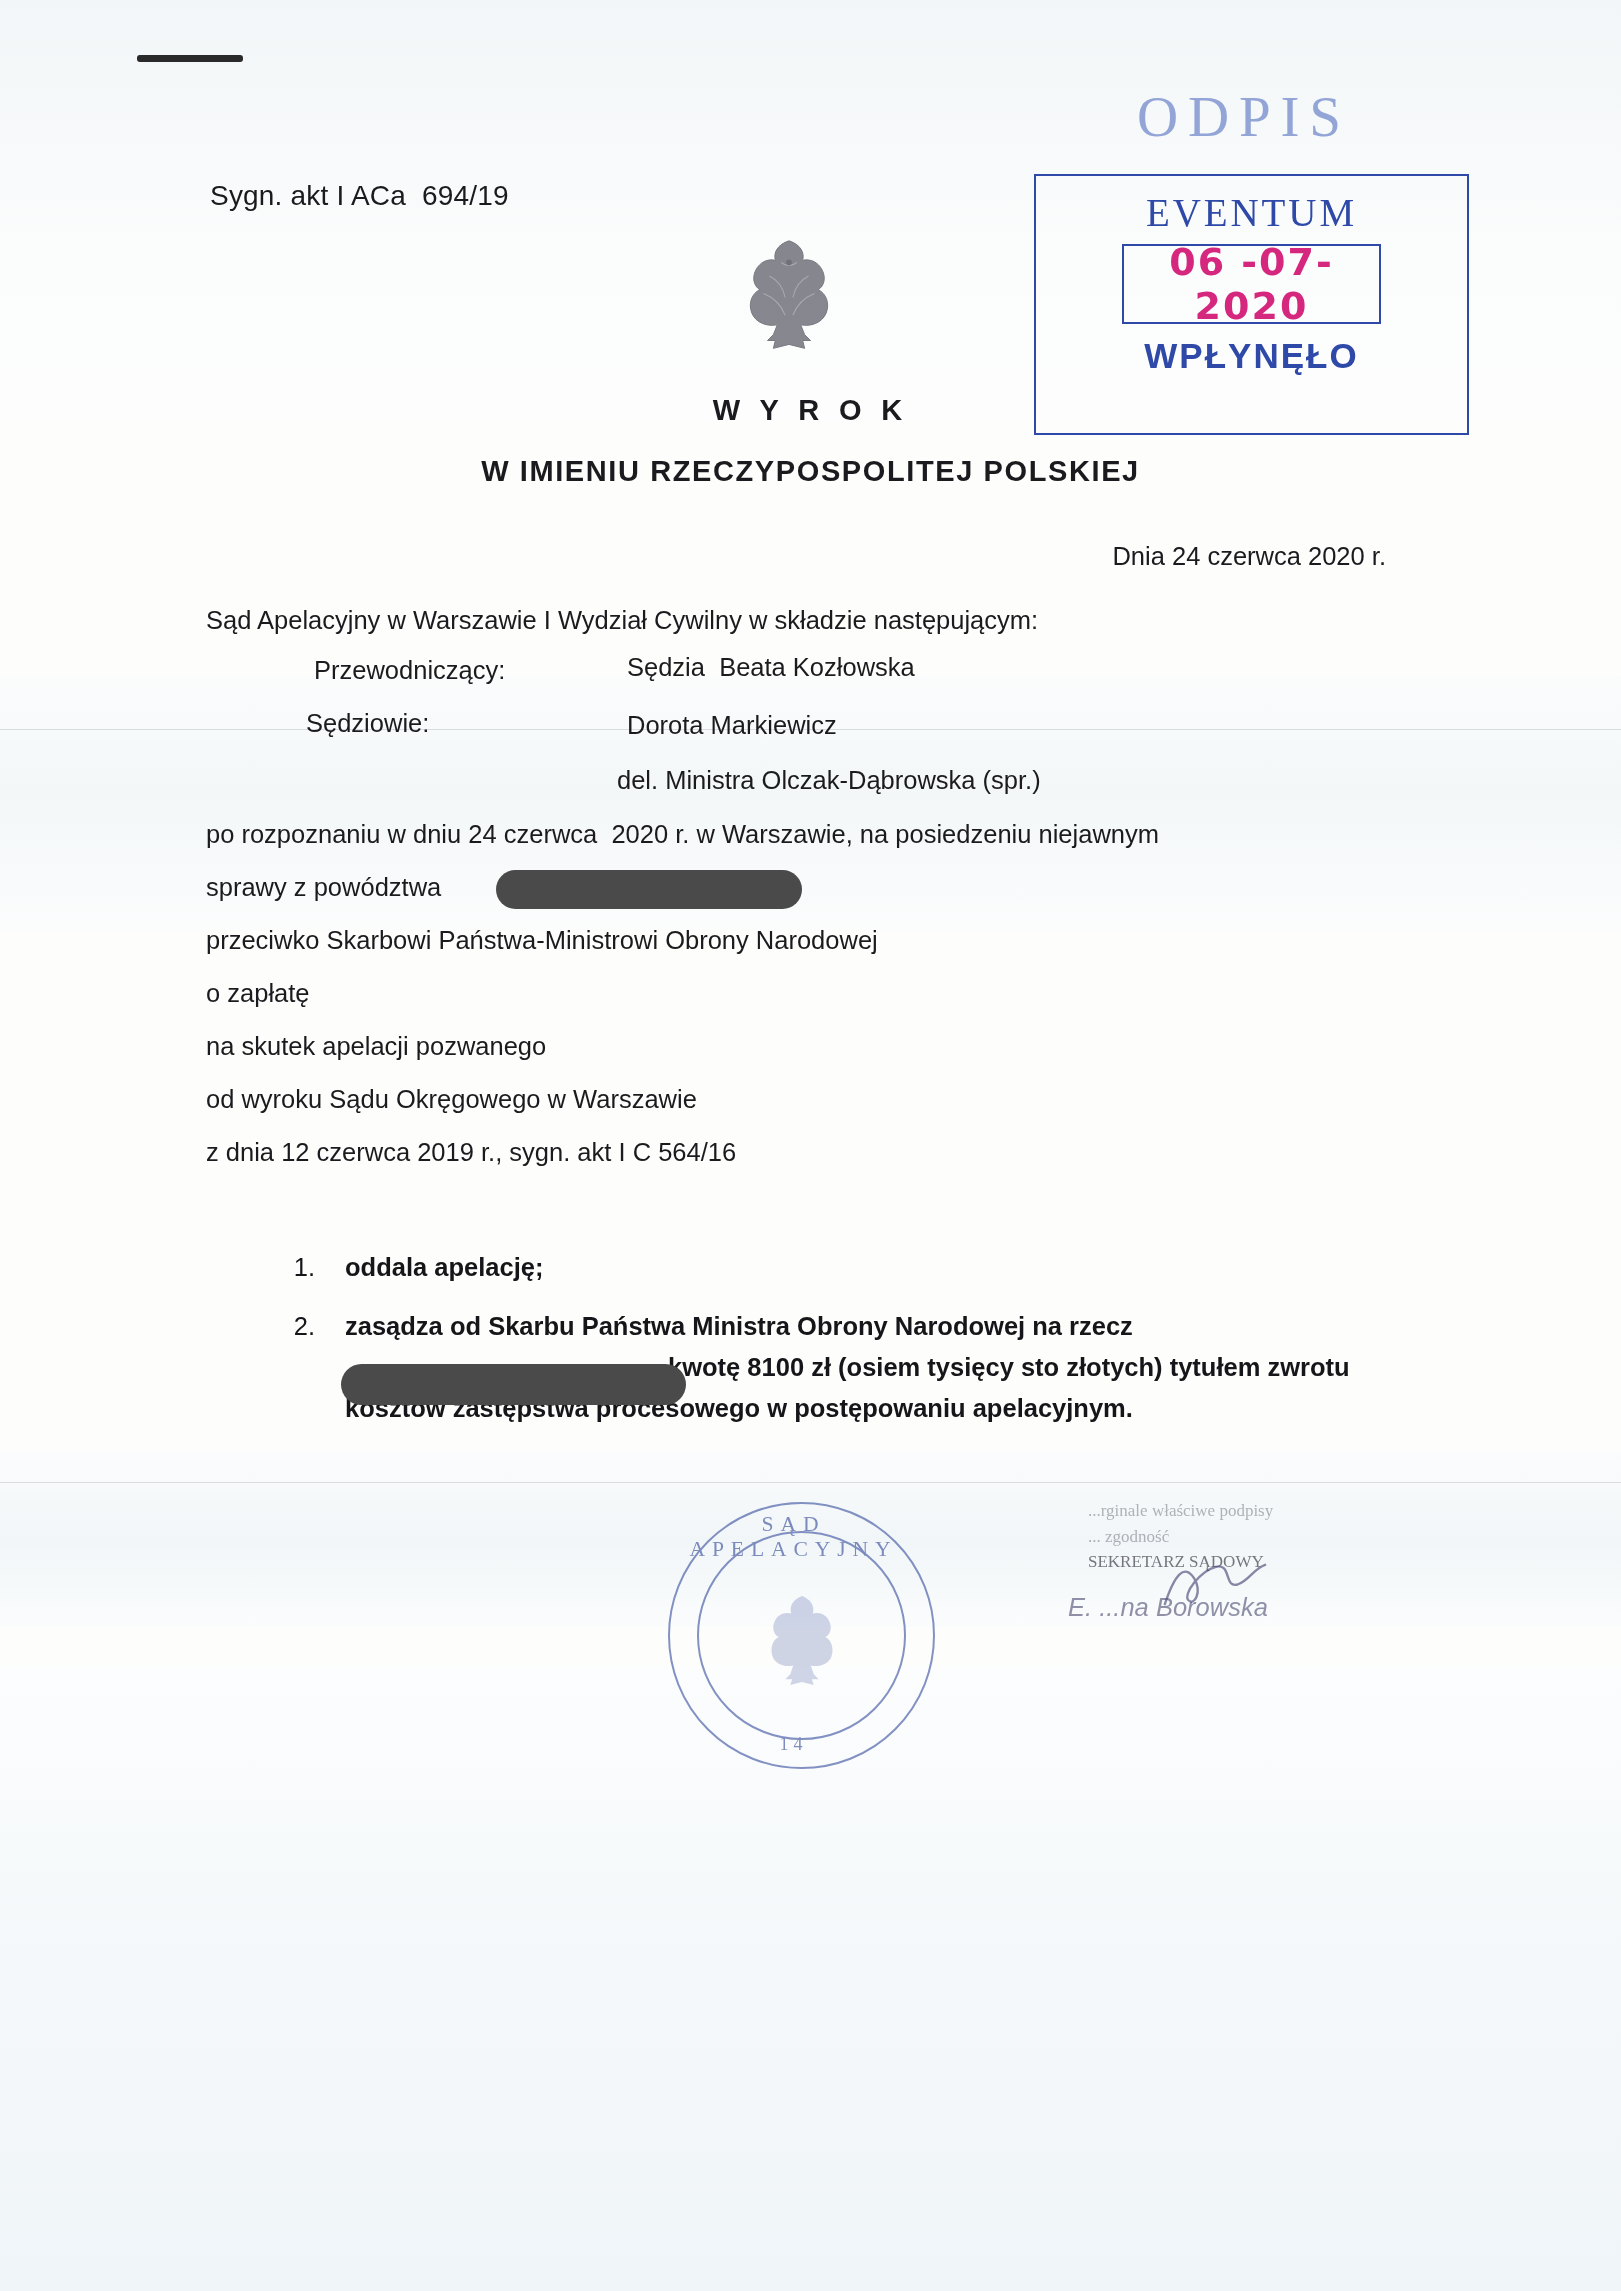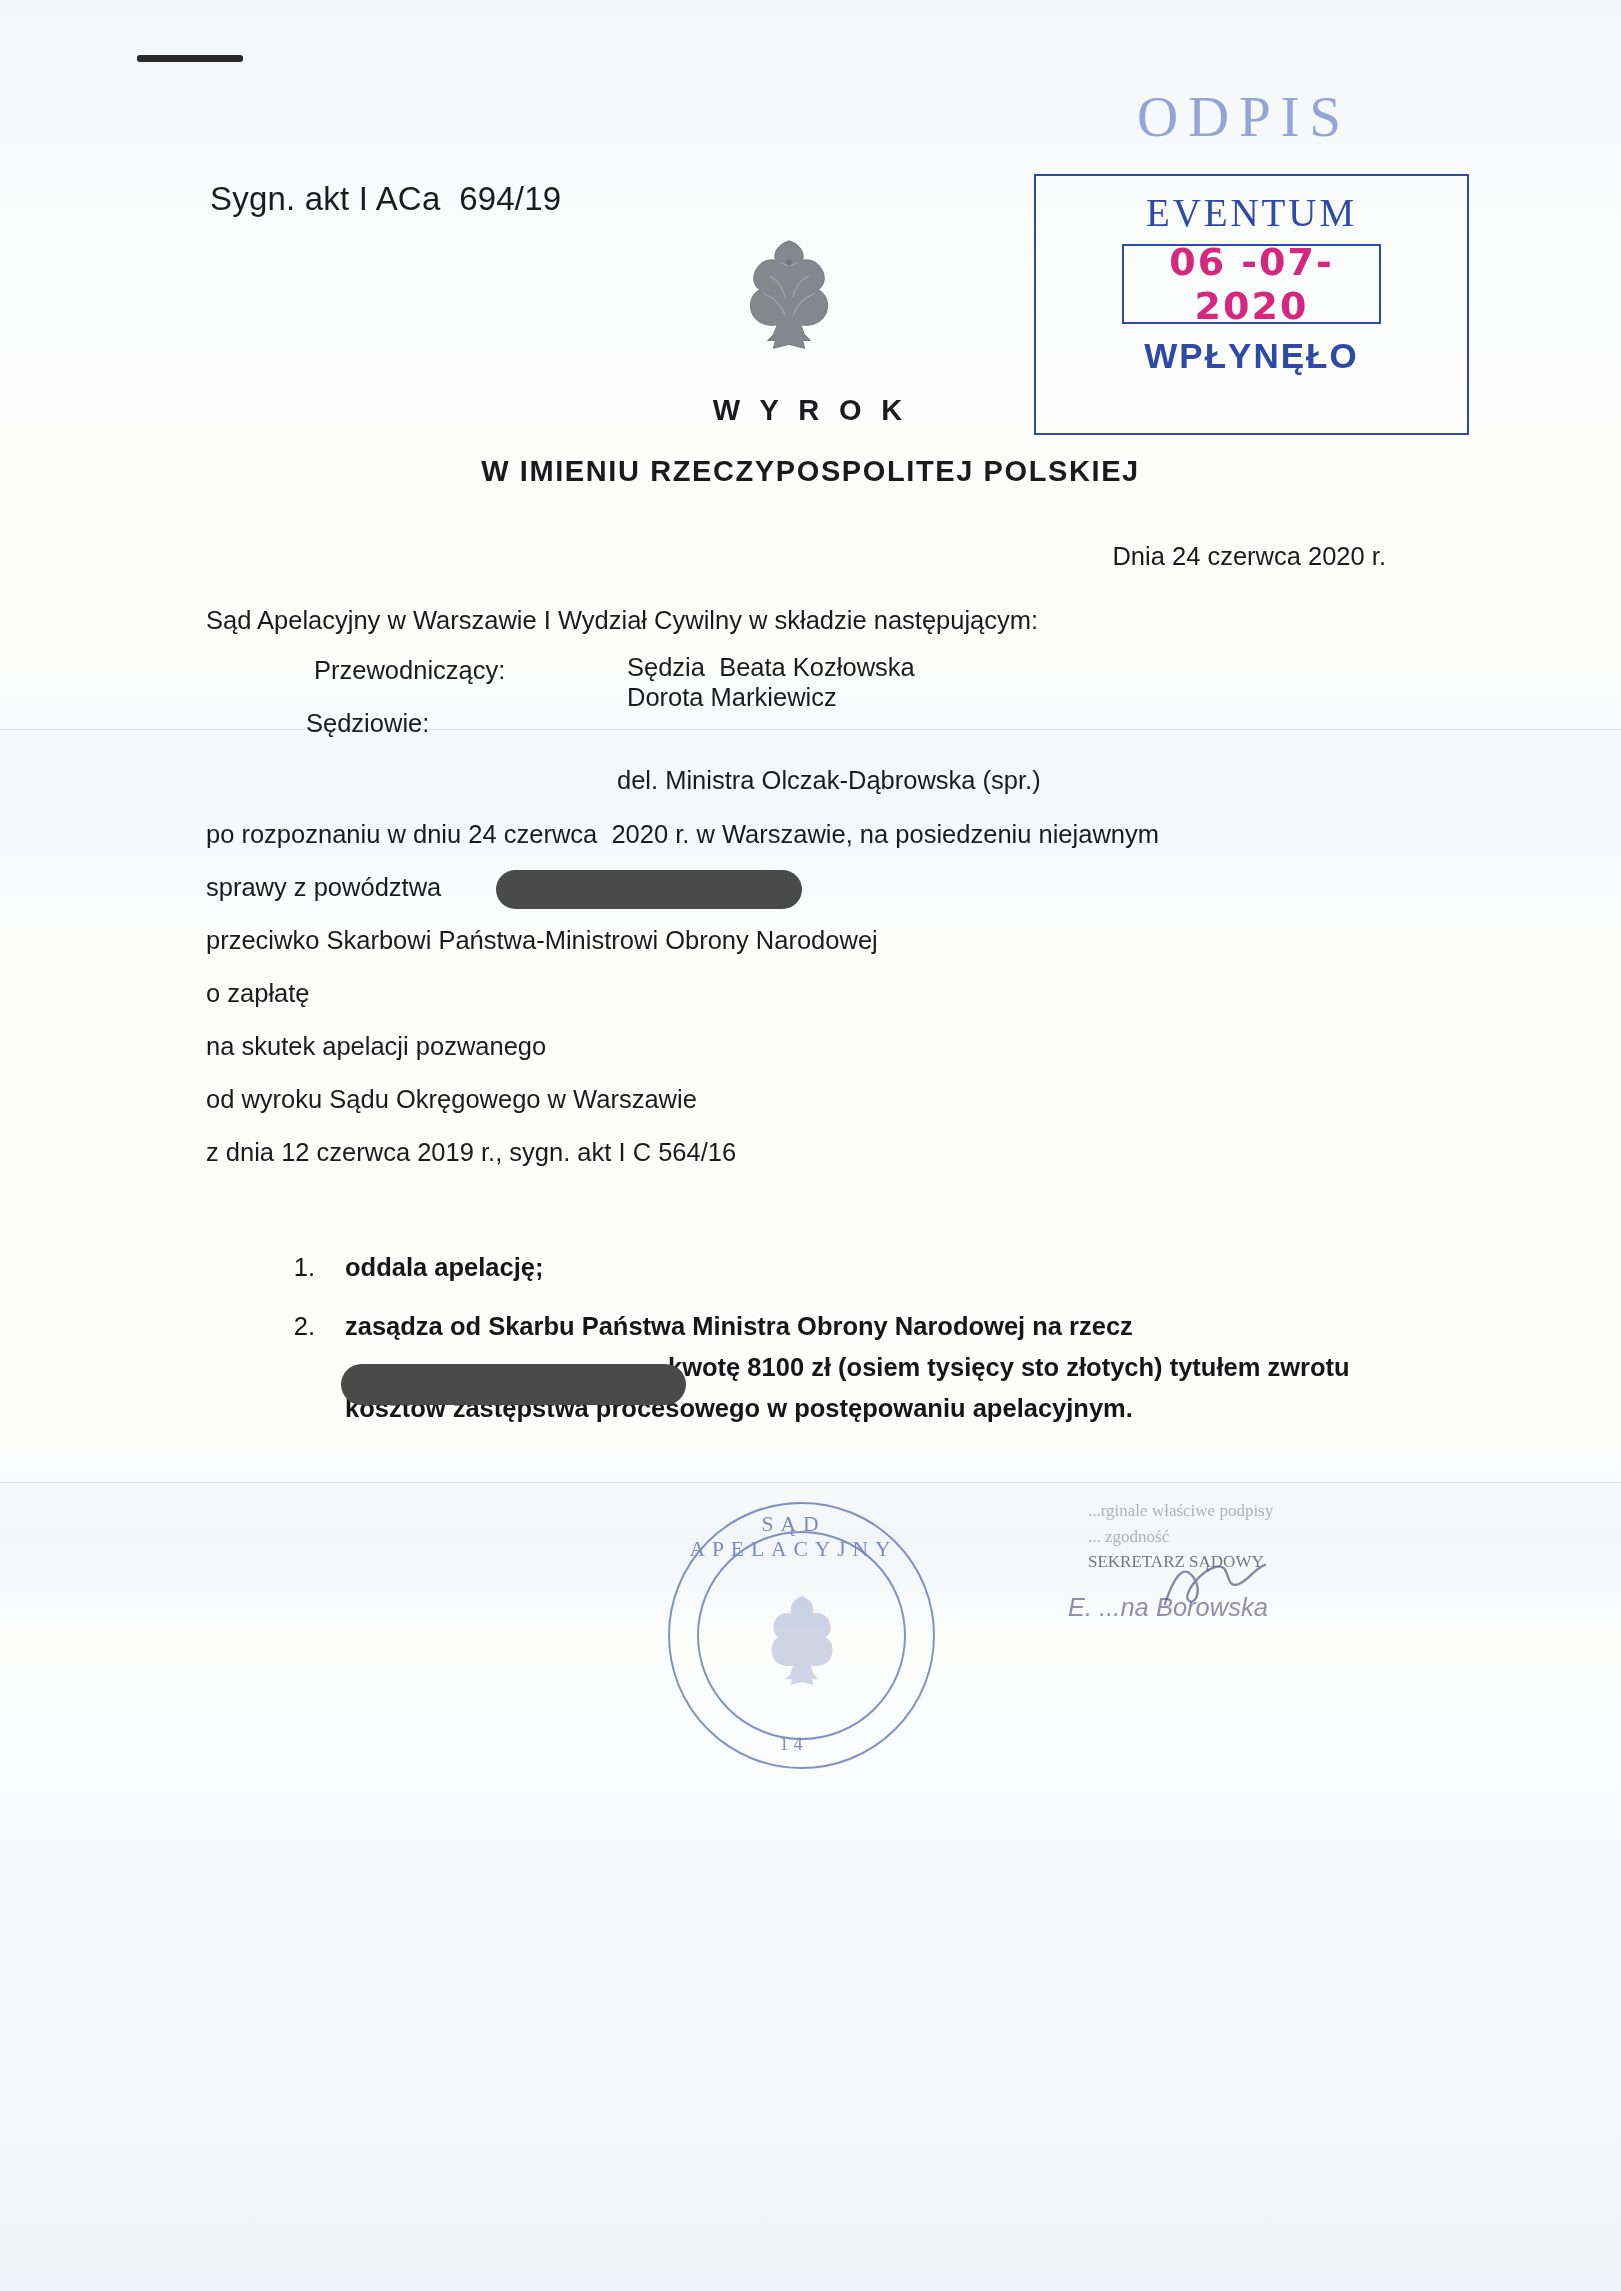--- a/index.html
+++ b/index.html
@@ -29,21 +29,21 @@
   .tint-c { top: 1451px; height: 176px; background: linear-gradient(180deg,#fbfcfd 0%,#eef4f7 50%,#fafcfd 100%); opacity:.8; }
   .tint-d { top: 1666px; height: 627px; background: linear-gradient(180deg,#fcfdfe 0%,#f4f8fa 40%,#eef4f8 100%); opacity:.9; }
 
   .doc-text {
     position: absolute;
     color: #1b1b1f;
     font-size: 24.5px;
     line-height: 1.25;
     white-space: pre;
   }
-  .sygn { left: 210px; top: 178px; font-size: 33px; letter-spacing: 0.2px; }
+  .sygn { left: 210px; top: 178px; font-size: 28px; letter-spacing: 0.2px; }
 
   .title-wyrok {
     left: 0; right: 0; top: 392px;
     text-align: center;
     font-size: 29px;
     letter-spacing: 5.9px;
     font-weight: 600;
     white-space: normal;
   }
   .title-imieniu {
@@ -54,21 +54,21 @@
     font-weight: 600;
     white-space: normal;
   }
   .date-line { right: 235px; top: 541px; font-size: 25.5px; }
 
   .body-line { left: 206px; font-size: 25.5px; }
   .l-sklad   { top: 605px; }
   .l-przew   { left: 314px; top: 655px; }
   .l-przew-v { left: 627px; top: 652px; }
   .l-sedz    { left: 306px; top: 708px; }
-  .l-sedz-v1 { left: 627px; top: 682px; }
+  .l-sedz-v1 { left: 627px; top: 710px; }
   .l-sedz-v2 { left: 617px; top: 765px; }
   .l-po      { top: 819px; }
   .l-sprawy  { top: 872px; }
   .l-przeciw { top: 925px; }
   .l-ozaplate{ top: 978px; }
   .l-naskutek{ top: 1031px; }
   .l-odwyroku{ top: 1084px; }
   .l-zdnia   { top: 1137px; }
 
   .redaction {

